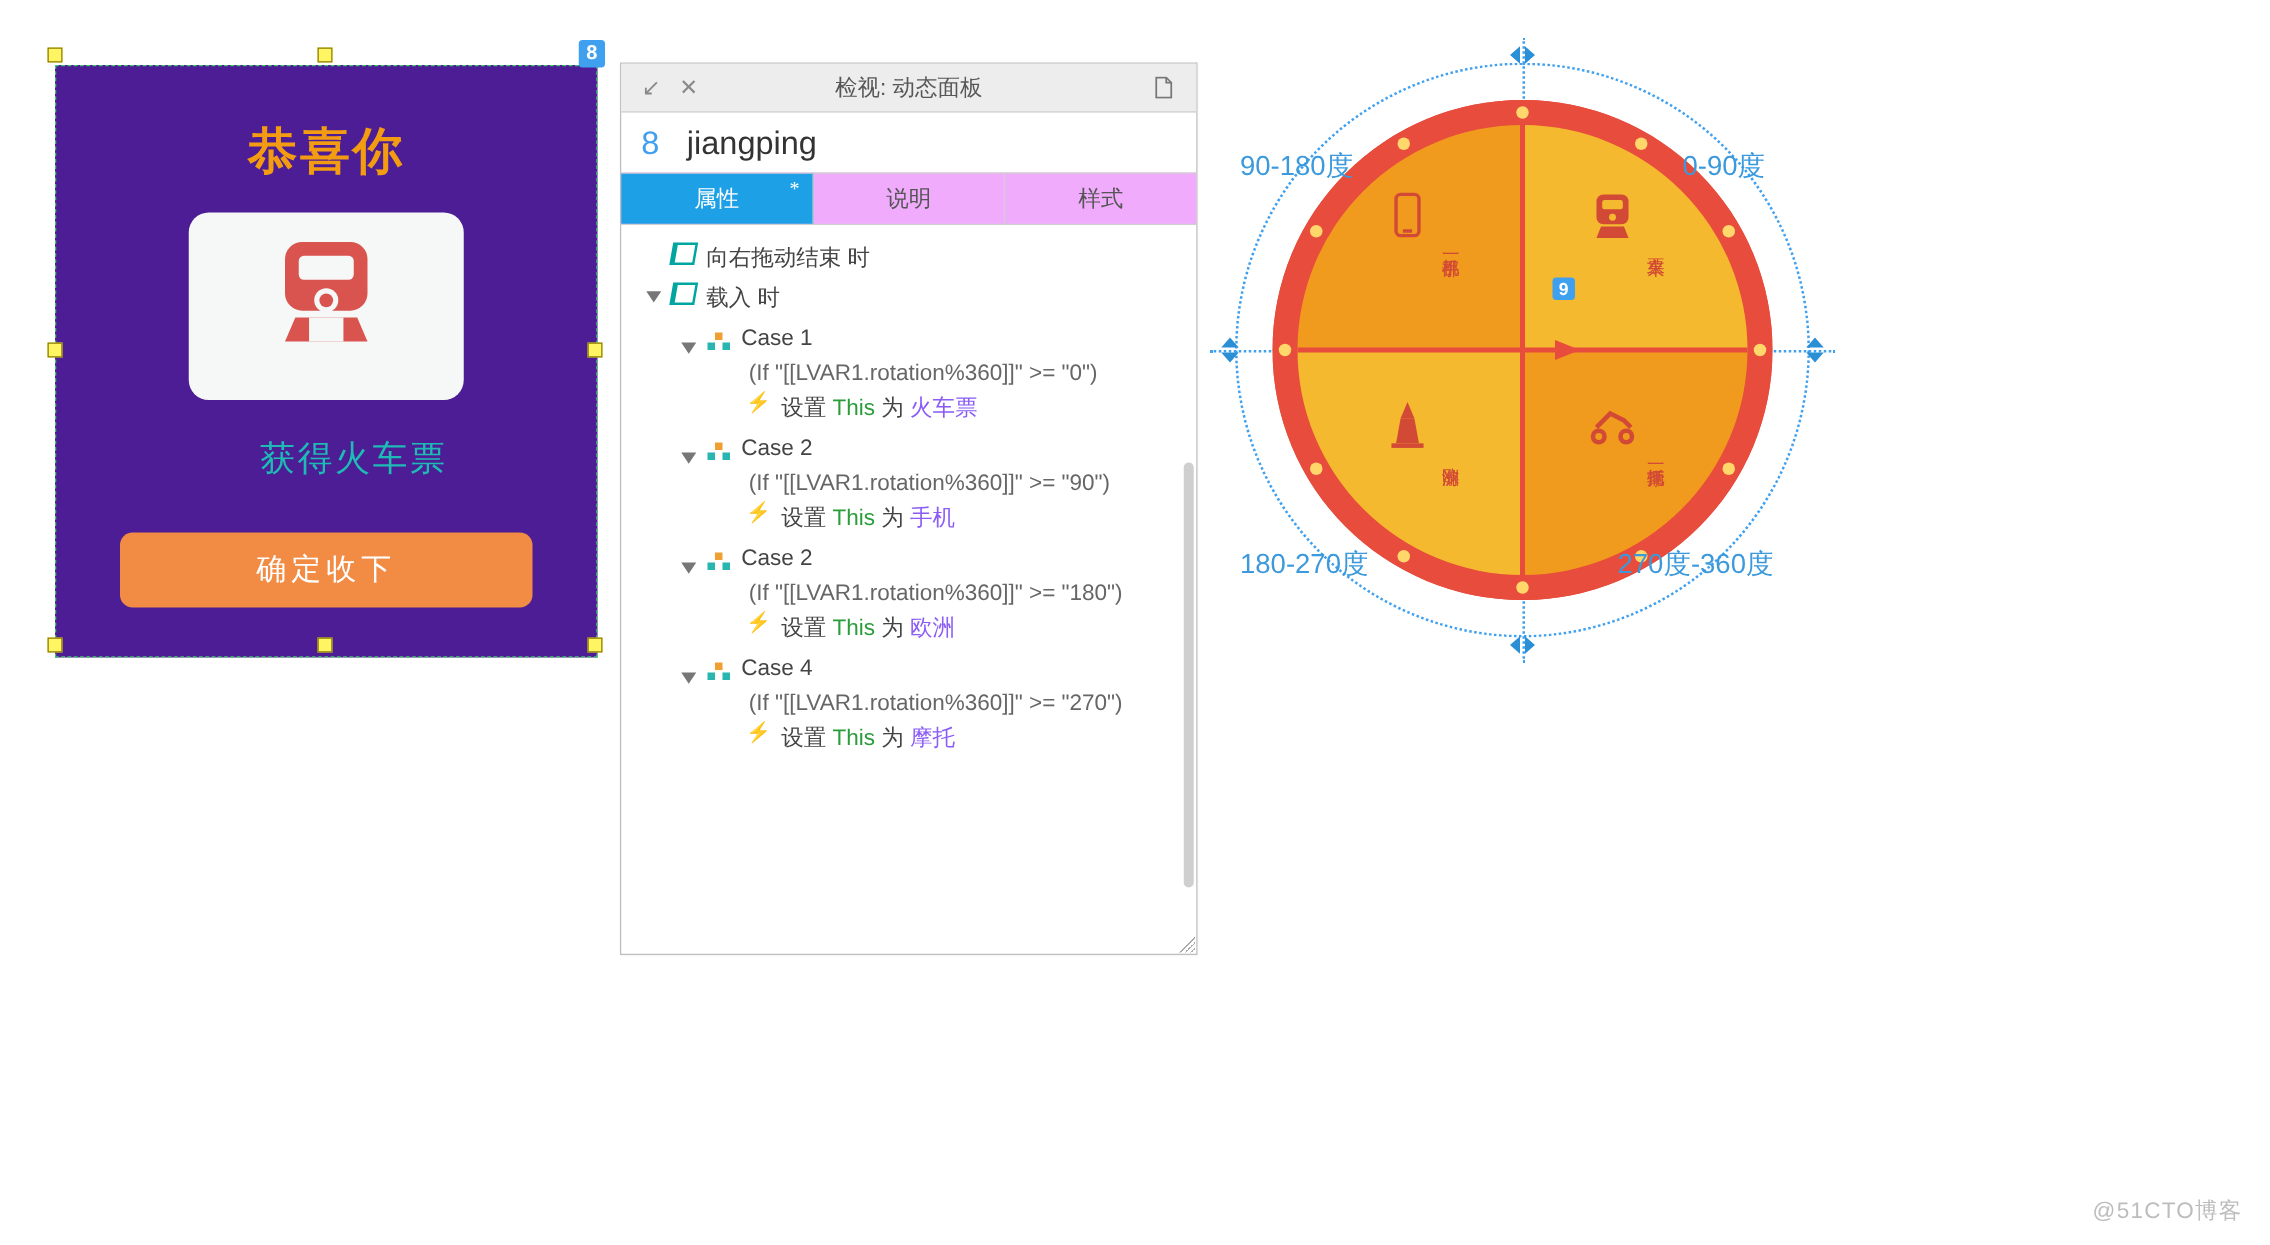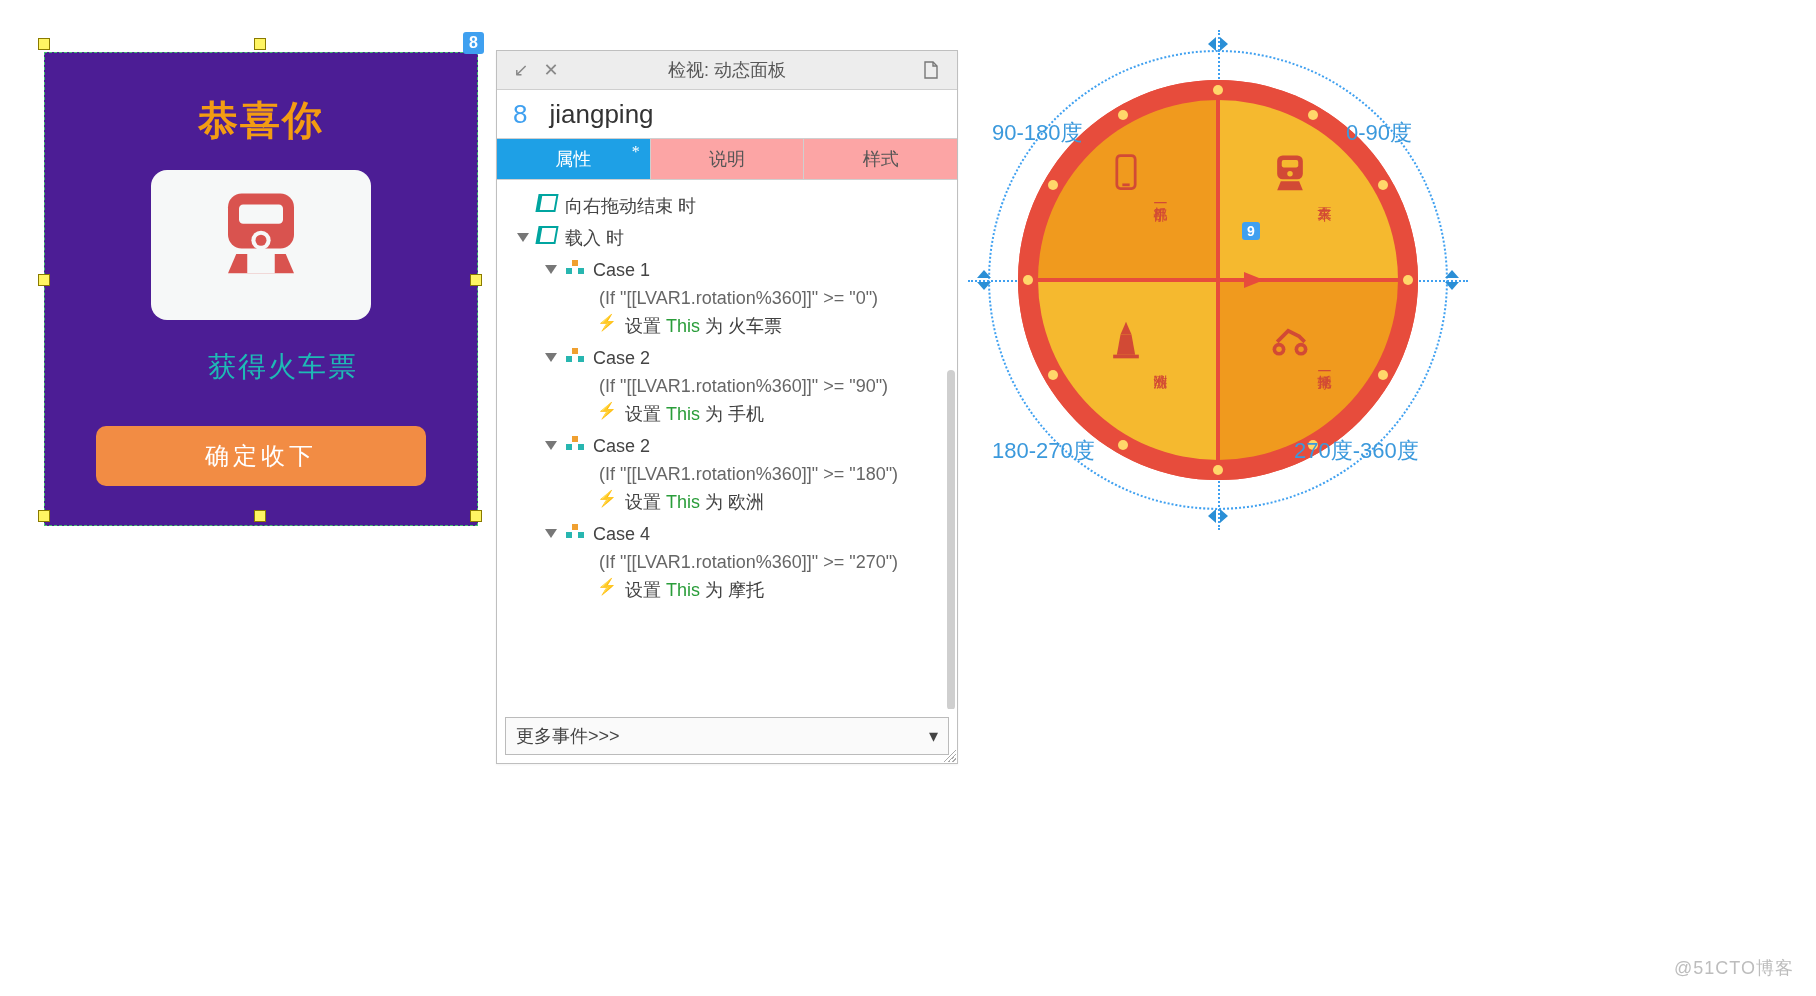--- a/index.html
+++ b/index.html
@@ -131,21 +131,21 @@
     font-size: 26px;
   }
   .insp-name .num { color: #3fa0f0; margin-right: 22px; font-weight: 400; }
   .insp-name .nm  { color: #333; }
 
   .insp-tabs {
     display: flex;
     height: 40px;
     border-top: 1px solid #cfcfcf;
     border-bottom: 1px solid #cfcfcf;
-    background: #fca5a5;
+    background: #f0abfc;
     font-family: Liberation Serif, serif;
   }
   .insp-tab {
     flex: 1;
     display: flex; align-items: center; justify-content: center;
     font-size: 18px;
     color: #555;
     border-right: 1px solid #cfcfcf;
     position: relative;
   }
@@ -174,21 +174,21 @@
     background: #cfcfcf;
     border-radius: 4px;
   }
   .tree-row {
     display: flex;
     align-items: flex-start;
     padding: 3px 0 3px 0;
     line-height: 26px;
   }
   .indent-0 { padding-left: 36px; }
-  .indent-2 { padding-left: 64px; }
+  .indent-2 { padding-left: 64px; align-items: flex-end; }
   .indent-3 { padding-left: 96px; }
   .tri {
     display: inline-block;
     width: 0; height: 0;
     border-left: 6px solid transparent;
     border-right: 6px solid transparent;
     border-top: 9px solid #777;
     margin: 8px 8px 0 -20px;
     flex-shrink: 0;
   }
@@ -226,21 +226,21 @@
     width: 6px; height: 6px;
     background: #f0a030;
   }
   .case-cond {
     color: #666;
     padding-left: 98px;
     line-height: 24px;
     max-width: 330px;
   }
   .act-row .kw1 { color: #2a9d3a; }
-  .act-row .kw2 { color: #404040; }
+  .act-row .kw2 { color: #8b5cf6; }
 
   .more-events {
     margin: 8px;
     height: 36px;
     border: 1px solid #bbb;
     background: #fafafa;
     display: flex; align-items: center;
     padding: 0 10px;
     font-size: 18px;
     color: #444;
@@ -527,24 +527,20 @@
         <div class="case-cond">(If "[[LVAR1.rotation%360]]" &gt;= "270")</div>
         <div class="tree-row indent-3 act-row">
           <span class="mini-icon mini-bolt">⚡</span>
           <span>设置 <span class="kw1">This</span> 为 <span class="kw2">摩托</span></span>
         </div>
       </div>
 
     <div class="insp-scrollbar"></div>
   </div>
 
-  <div class="more-events">
-    <span>更多事件&gt;&gt;&gt;</span>
-    <span>▾</span>
-  </div>
 
   <div class="insp-resize"></div>
 </div>
 
 <div class="wheel-wrap">
   <div class="arc"></div>
   <div class="guide-h"></div>
   <div class="guide-v"></div>
 
   <div class="wheel">

